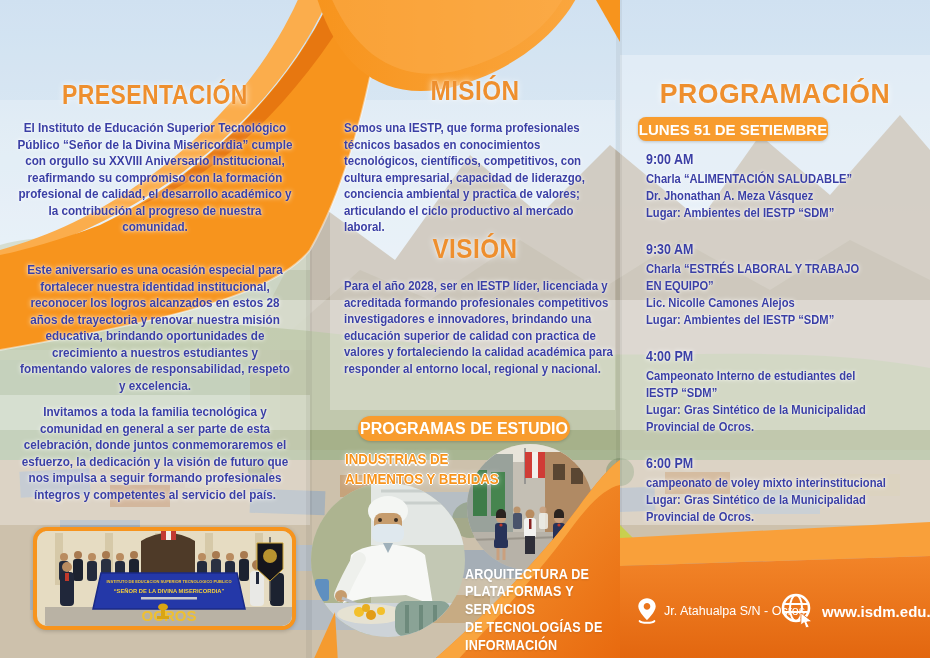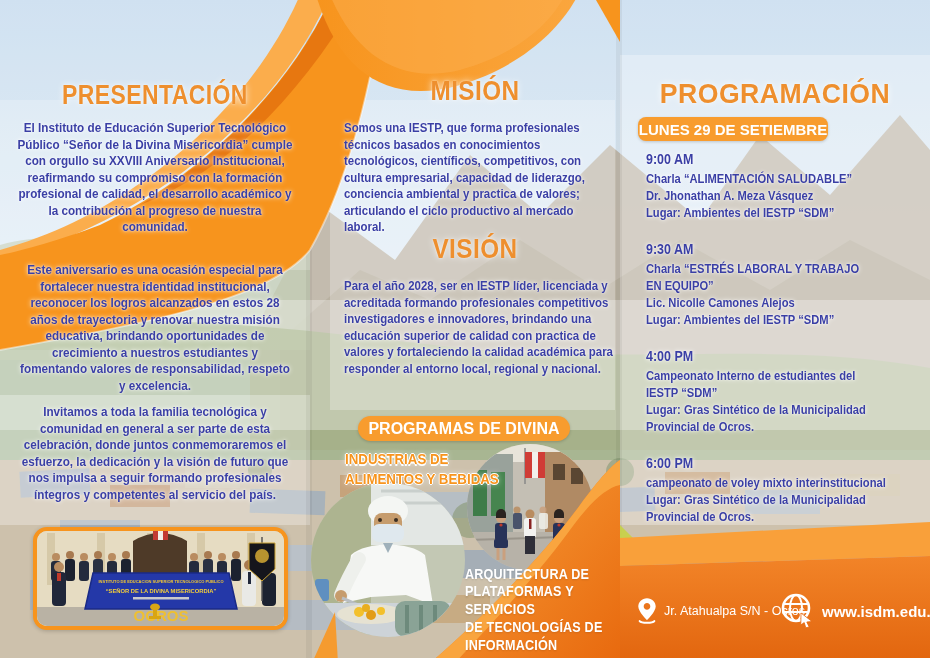--- a/index.html
+++ b/index.html
@@ -16,21 +16,21 @@
   .pre{white-space:pre-line;}
   .badge{background:#F89C2E;color:#fff;font-weight:700;display:flex;align-items:center;
          justify-content:center;box-shadow:0 1px 3px rgba(0,0,0,.18);}
   .sched-time{font-size:14.5px;font-weight:800;margin-bottom:2px;}
   .white-cond{color:#fff;font-weight:800;font-size:14px;line-height:17px;letter-spacing:.2px;
          text-shadow:0 1px 2px rgba(0,0,0,.12);}
   .orange-cond{color:#F7941D;font-weight:800;font-size:14px;line-height:18px;
          text-shadow:0 1px 0 #fff,0 -1px 0 #fff,1px 0 0 #fff,-1px 0 0 #fff,0 0 6px rgba(255,255,255,.9);}
   .circle-photo{position:absolute;border-radius:50%;overflow:hidden;z-index:2;}
   .photo-card{position:absolute;left:33px;top:527px;width:247px;height:95px;border:4px solid #F7941D;
-         border-radius:14px;overflow:hidden;z-index:2;background:#e6dcc2;box-shadow:0 1px 4px rgba(0,0,0,.2);}
+         border-radius:14px;overflow:hidden;z-index:2;background:#e6dcc2;box-shadow:0 1px 4px rgba(0,0,0,.2);padding-left:8px;}
   .footer-row{position:absolute;display:flex;align-items:center;color:#fff;z-index:4;}
   .footer-txt{color:#fff;}
 </style>
 </head>
 <body>
 
 <div class="stage">
 
   <svg class="layer" style="z-index:0" width="930" height="658" viewBox="0 0 930 658">
     <defs>
@@ -190,21 +190,21 @@
   </div>
 
   <div class="abs title" style="left:330px;top:76px;width:290px;transform:scaleX(.9);transform-origin:center top;z-index:4">MISIÓN</div>
 
   <div class="abs body-txt" style="left:344px;top:120px;width:300px;transform:scaleX(.88);transform-origin:left top;z-index:4">Somos una IESTP, que forma profesionales técnicos basados en conocimientos tecnológicos, científicos, competitivos, con cultura empresarial, capacidad de liderazgo, conciencia ambiental y practica de valores; articulando el ciclo productivo al mercado laboral.</div>
 
   <div class="abs title" style="left:330px;top:234px;width:290px;transform:scaleX(.9);transform-origin:center top;z-index:4">VISIÓN</div>
 
   <div class="abs body-txt" style="left:344px;top:278px;width:308px;transform:scaleX(.88);transform-origin:left top;z-index:4">Para el año 2028, ser en IESTP líder, licenciada y acreditada formando profesionales competitivos investigadores e innovadores, brindando una educación superior de calidad con practica de valores y fortaleciendo la calidad académica para responder al entorno local, regional y nacional.</div>
 
-  <div class="abs badge" style="left:358px;top:416px;width:212px;height:25px;border-radius:13px;font-size:16px;z-index:4">PROGRAMAS DE DIVINA</div>
+  <div class="abs badge" style="left:358px;top:416px;width:212px;height:25px;border-radius:13px;font-size:16px;z-index:4">PROGRAMAS DE ESTUDIO</div>
 
   <div class="abs orange-cond pre" style="left:345px;top:449px;width:220px;transform:scale(.95,1.1);transform-origin:left top;z-index:4">INDUSTRIAS DE
 ALIMENTOS Y BEBIDAS</div>
 
   <div class="circle-photo" style="left:311px;top:483px;width:154px;height:154px">
     <svg width="154" height="154" viewBox="0 0 154 154">
       <rect x="0" y="0" width="154" height="154" fill="#c3c8b4"></rect>
       <rect x="0" y="0" width="60" height="154" fill="#adb490"></rect>
       <rect x="60" y="0" width="94" height="62" fill="#e3e7e4"></rect>
       <line x1="70" y1="8" x2="150" y2="8" stroke="#c9cfcc" stroke-width="3"></line>
@@ -319,21 +319,21 @@
     <path d="M620,566 L930,556 L930,663 L620,663 Z" fill="url(#bot3)"></path>
   </svg>
 
   <div class="abs white-cond pre" style="left:465px;top:565px;width:200px;transform:scale(.9,1.05);transform-origin:left top;z-index:4">ARQUITECTURA DE
 PLATAFORMAS Y SERVICIOS
 DE TECNOLOGÍAS DE
 INFORMACIÓN</div>
 
   <div class="abs title" style="left:620px;top:78px;width:310px;transform:scaleX(.95);transform-origin:center top;z-index:4;font-size:28px">PROGRAMACIÓN</div>
 
-  <div class="abs badge" style="left:638px;top:117px;width:190px;height:24px;border-radius:8px;font-size:15px;z-index:4">LUNES 29 DE SETIEMBRE</div>
+  <div class="abs badge" style="left:638px;top:117px;width:190px;height:24px;border-radius:8px;font-size:15px;z-index:4">LUNES 51 DE SETIEMBRE</div>
 
   <div class="abs body-txt" style="left:646px;top:137px;width:330px;transform:scaleX(.86);transform-origin:left top;z-index:4;line-height:17px">
     <div style="margin-top:14px">
       <div class="sched-time">9:00 AM</div>
       <div class="pre">Charla “ALIMENTACIÓN SALUDABLE”
 Dr. Jhonathan A. Meza Vásquez
 Lugar: Ambientes del IESTP “SDM”</div>
     </div>
     <div style="margin-top:20px">
       <div class="sched-time">9:30 AM</div>

